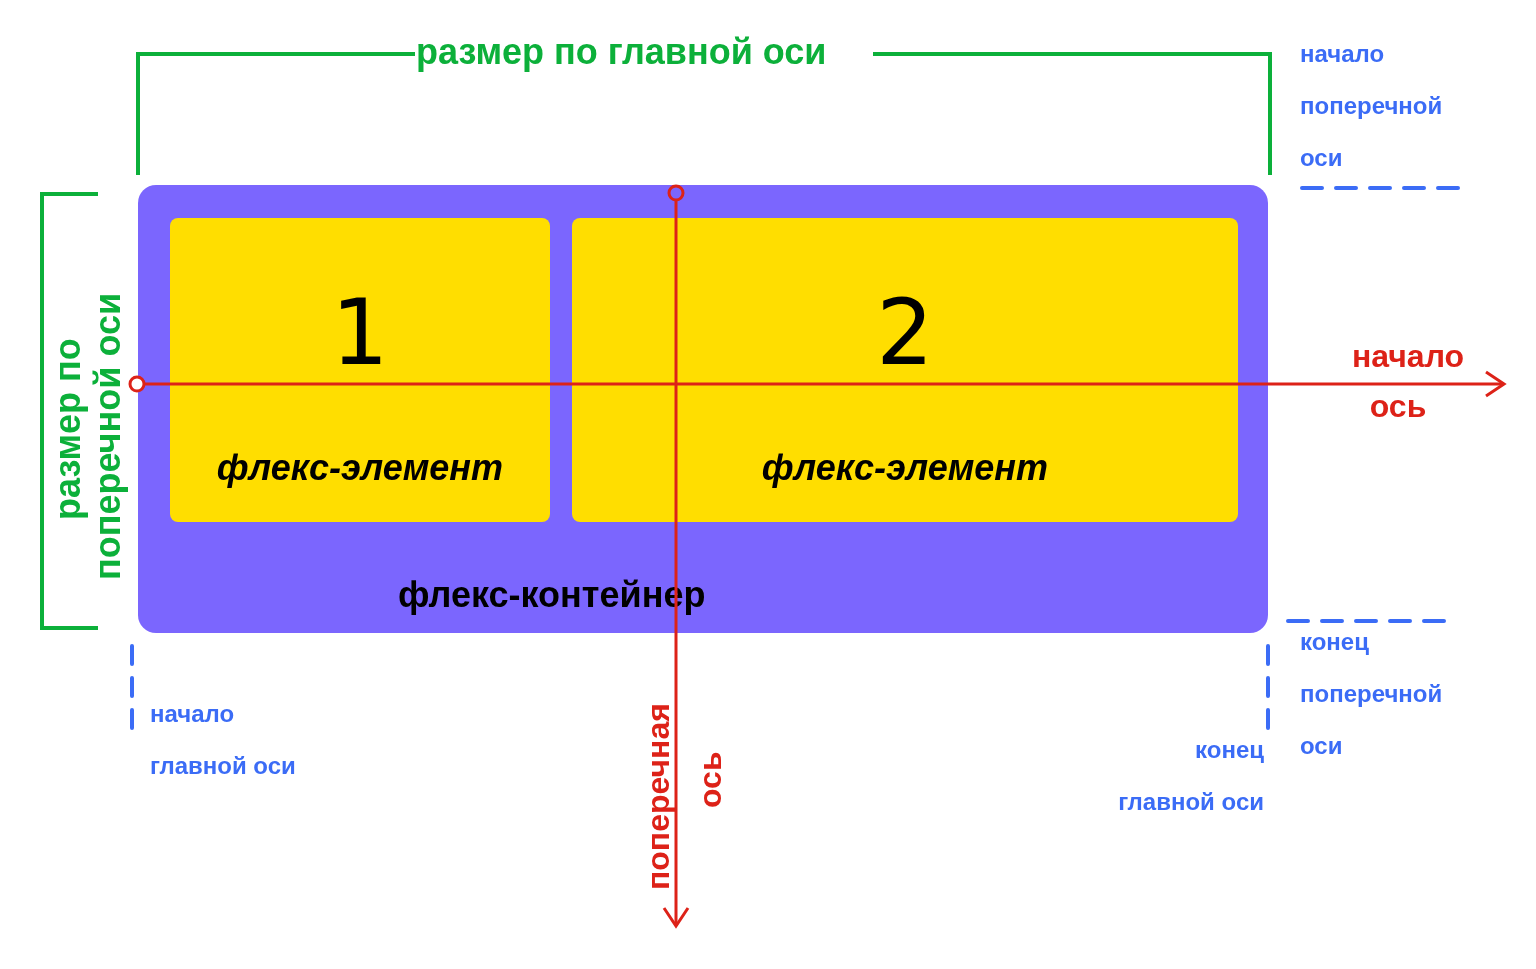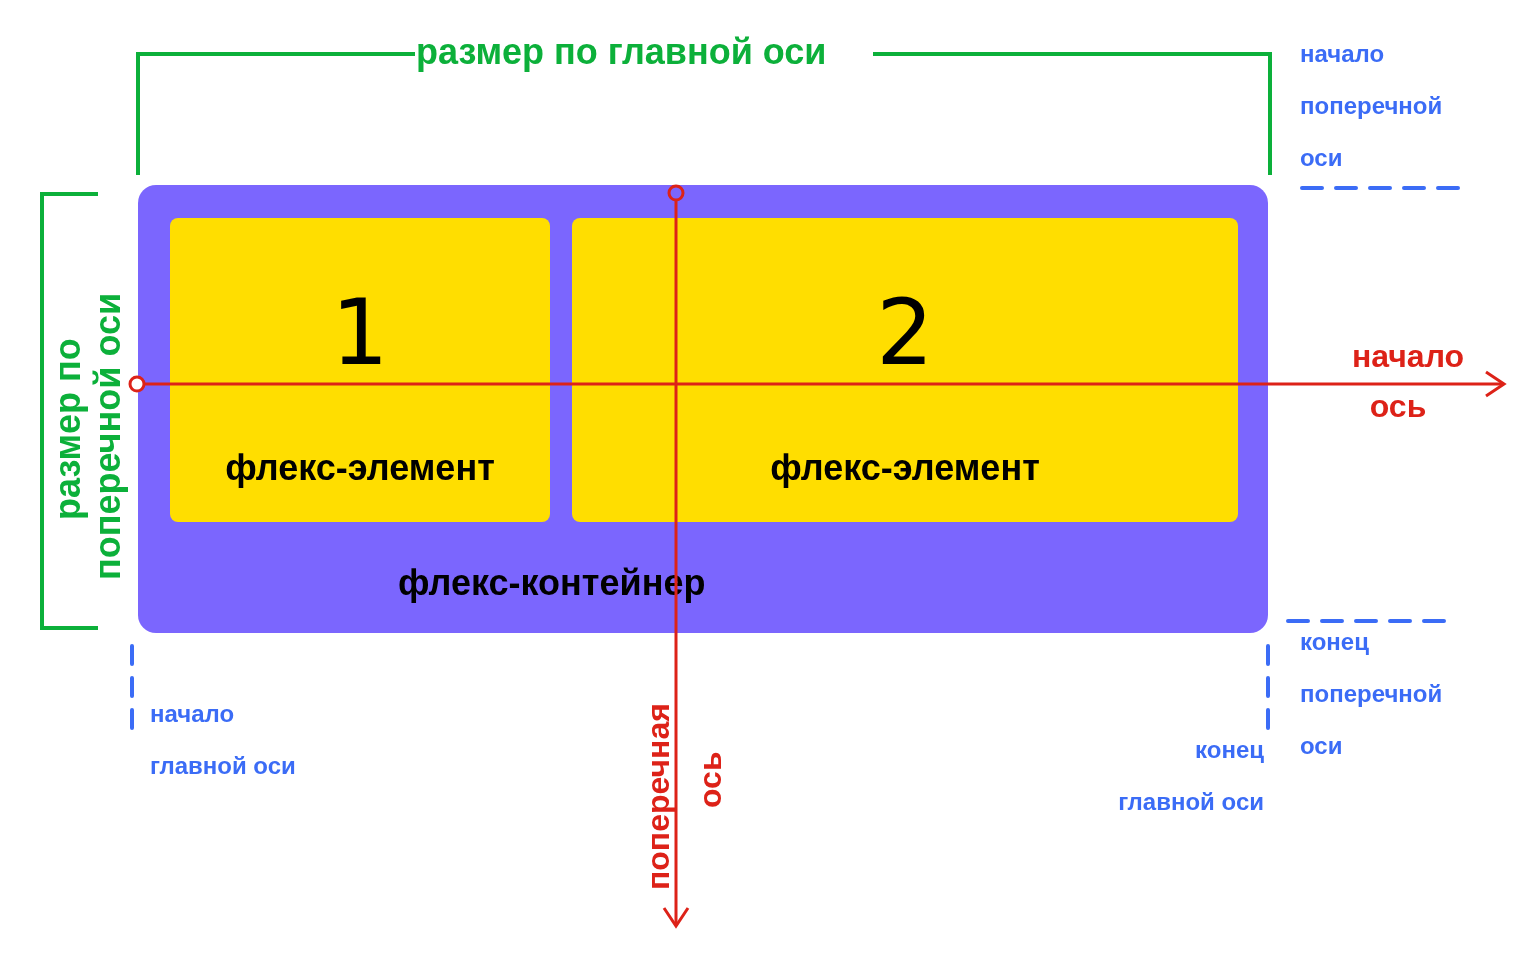--- a/index.html
+++ b/index.html
@@ -13,24 +13,24 @@
     .item {
       position: absolute; background: #ffde00; border-radius: 8px;
     }
     .item-num {
       position: absolute; left: 0; right: 0; text-align: center;
       font-weight: normal; font-family: "DejaVu Sans", sans-serif;
       font-size: 90px; color: #000; line-height: 1;
     }
     .item-label {
       position: absolute; left: 0; right: 0; text-align: center;
-      font-size: 36px; color: #000; line-height: 1;
+      font-size: 36px; color: #000; line-height: 1; font-style: italic;
     }
     .container-label {
-      position: absolute; font-size: 36px; color: #000; line-height: 1;
+      position: absolute; font-size: 36px; color: #000; line-height: 1; margin-top: 12px;
     }
     .green-text { color: #0cb03a; font-size: 36px; line-height: 1; white-space: nowrap; }
     .blue-text { color: #3b6cf6; font-size: 24px; line-height: 52px; white-space: nowrap; }
     .red-text { color: #dd2218; font-size: 32px; line-height: 1; white-space: nowrap; }
     svg.overlay { position: absolute; left: 0; top: 0; pointer-events: none; }
   </style>
 </head>
 <body>
 
 <div class="container">

